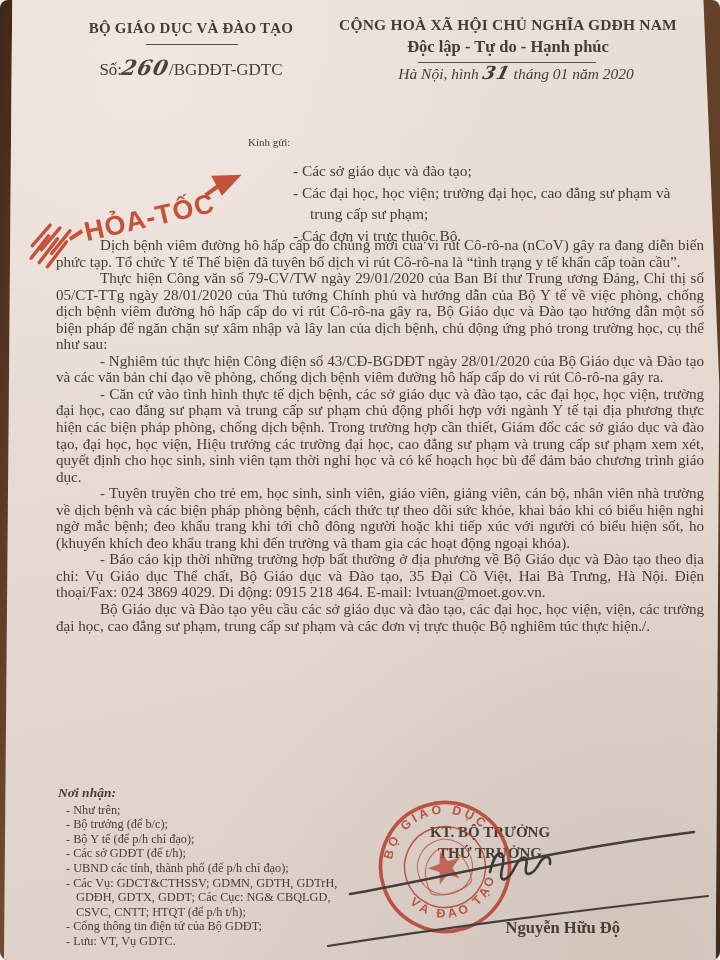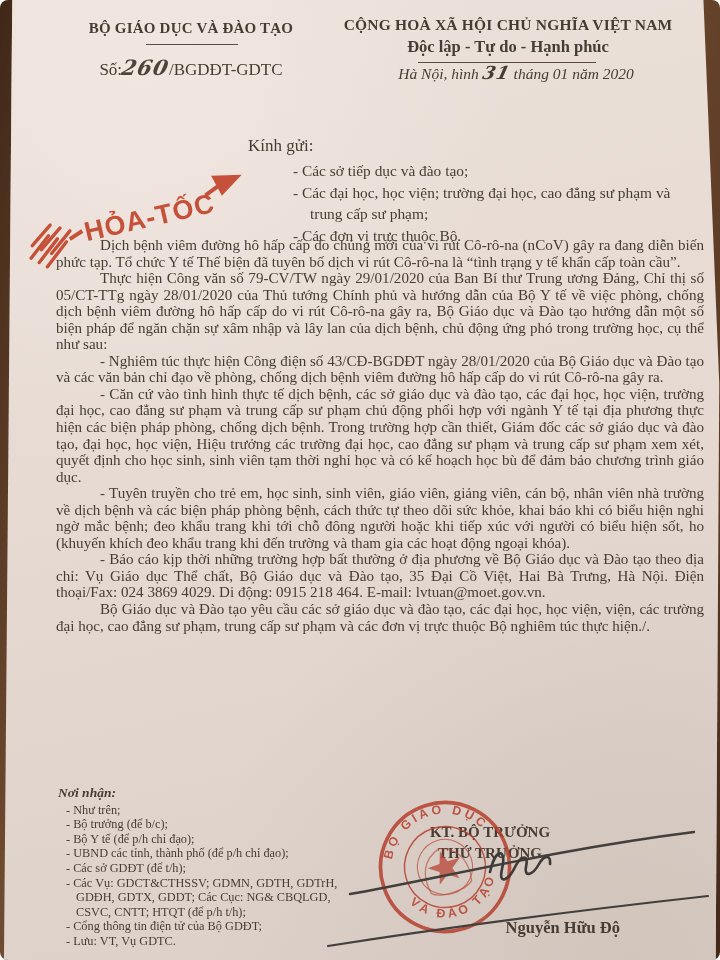--- a/index.html
+++ b/index.html
@@ -28,21 +28,21 @@
   .nat1{left:322px;top:16px;width:372px;font-size:15.5px;letter-spacing:.2px;}
   .nat2{left:322px;top:37px;width:372px;font-size:16.5px;}
   .nat-rule{left:418px;top:62px;width:178px;height:0;border-top:1.8px solid #5a4c40;}
   .so-line{left:62px;top:60px;width:258px;font-size:17px;}
   .hand{font-family:"DejaVu Serif",serif;font-style:italic;font-weight:bold;letter-spacing:1px;}
   .so-num{font-size:21px;transform:skewX(-12deg);display:inline-block;line-height:10px;}
   .subject{left:80px;top:92px;width:240px;font-size:13.4px;line-height:16.8px;}
   .dateline{left:340px;top:62px;width:352px;font-size:15.5px;}
   .day-num{font-size:18px;display:inline-block;transform:skewX(-14deg);}
   
-  .kinhgui{left:248px;top:136px;font-size:17px;}
+  .kinhgui{left:248px;top:136px;font-size:11px;}
   .recips{left:293px;top:160px;width:402px;font-size:15.4px;line-height:21.5px;}
   .recips div{padding-left:17px;text-indent:-17px;}
   
   .hoatoc{left:16px;top:172px;width:236px;height:86px;transform:rotate(-13deg);opacity:.92;}
   
   .body{left:56px;top:237px;width:648px;font-size:15.1px;line-height:16.55px;text-align:justify;}
   .body p{margin:0;text-indent:44px;}
   
   .noinhan{left:58px;top:786px;width:306px;font-size:12.3px;line-height:14.6px;}
   .noinhan-label{font-size:13.5px;font-weight:bold;font-style:italic;margin-bottom:2px;}
@@ -53,32 +53,32 @@
   .sig-strokes{left:322px;top:788px;width:396px;height:168px;pointer-events:none;}
 </style>
 </head>
 <body>
 
 <div id="photo">
   <div id="paper">
 
     <div class="abs ctr b org">BỘ GIÁO DỤC VÀ ĐÀO TẠO</div>
     <div class="abs org-rule"></div>
-    <div class="abs ctr b nat1">CỘNG HOÀ XÃ HỘI CHỦ NGHĨA VIỆT NAM</div>
+    <div class="abs ctr b nat1">CỘNG HOÀ XÃ HỘI CHỦ NGHĨA GDĐH NAM</div>
     <div class="abs ctr b nat2">Độc lập - Tự do - Hạnh phúc</div>
     <div class="abs nat-rule"></div>
 
     <div class="abs ctr so-line"><span>Số:</span><span class="hand so-num" style="color:#50443a;">260</span><span>/BGDĐT-GDTC</span></div>
 
 
     <div class="abs ctr i dateline"><span>Hà Nội, hình</span> <span class="hand day-num">31</span> <span>tháng 01 năm 2020</span></div>
 
     <div class="abs kinhgui">Kính gửi:</div>
     <div class="abs recips">
-      <div>- Các sở tiếp dục và đào tạo;</div>
+      <div>- Các sở giáo dục và đào tạo;</div>
       <div>- Các đại học, học viện; trường đại học, cao đẳng sư phạm và trung cấp sư phạm;</div>
       <div>- Các đơn vị trực thuộc Bộ.</div>
     </div>
 
     <svg class="abs hoatoc" viewBox="0 0 236 86">
       <g stroke="#c2452c" stroke-width="3.4" stroke-linecap="round">
         <path d="M8 62 L30 44" fill="none"></path>
         <path d="M15 68 L38 49" fill="none"></path>
         <path d="M22 74 L46 54" fill="none"></path>
         <path d="M12 50 L34 34" fill="none"></path>
@@ -99,22 +99,22 @@
       <p>- Tuyên truyền cho trẻ em, học sinh, sinh viên, giáo viên, giảng viên, cán bộ, nhân viên nhà trường về dịch bệnh và các biện pháp phòng bệnh, cách thức tự theo dõi sức khỏe, khai báo khi có biểu hiện nghi ngờ mắc bệnh; đeo khẩu trang khi tới chỗ đông người hoặc khi tiếp xúc với người có biểu hiện sốt, ho (khuyến khích đeo khẩu trang khi đến trường và tham gia các hoạt động ngoại khóa).</p>
       <p>- Báo cáo kịp thời những trường hợp bất thường ở địa phương về Bộ Giáo dục và Đào tạo theo địa chỉ: Vụ Giáo dục Thể chất, Bộ Giáo dục và Đào tạo, 35 Đại Cồ Việt, Hai Bà Trưng, Hà Nội. Điện thoại/Fax: 024 3869 4029. Di động: 0915 218 464. E-mail: lvtuan@moet.gov.vn.</p>
       <p>Bộ Giáo dục và Đào tạo yêu cầu các sở giáo dục và đào tạo, các đại học, học viện, viện, các trường đại học, cao đẳng sư phạm, trung cấp sư phạm và các đơn vị trực thuộc Bộ nghiêm túc thực hiện./.</p>
     </div>
 
     <div class="abs noinhan">
       <div class="noinhan-label">Nơi nhận:</div>
       <div class="item">- Như trên;</div>
       <div class="item">- Bộ trưởng (để b/c);</div>
       <div class="item">- Bộ Y tế (để p/h chỉ đạo);</div>
+      <div class="item">- Các sở GDĐT (để t/h);</div>
       <div class="item">- UBND các tỉnh, thành phố (để p/h chỉ đạo);</div>
-      <div class="item">- Các sở GDĐT (để t/h);</div>
       <div class="item">- Các Vụ: GDCT&amp;CTHSSV; GDMN, GDTH, GDTrH, GDĐH, GDTX, GDDT; Các Cục: NG&amp; CBQLGD, CSVC, CNTT; HTQT (để p/h t/h);</div>
       <div class="item">- Cổng thông tin điện tử của Bộ GDĐT;</div>
       <div class="item">- Lưu: VT, Vụ GDTC.</div>
     </div>
 
     <div class="abs ctr b sign-head">
       <div>KT. BỘ TRƯỞNG</div>
       <div>THỨ TRƯỞNG</div>
     </div>
 

